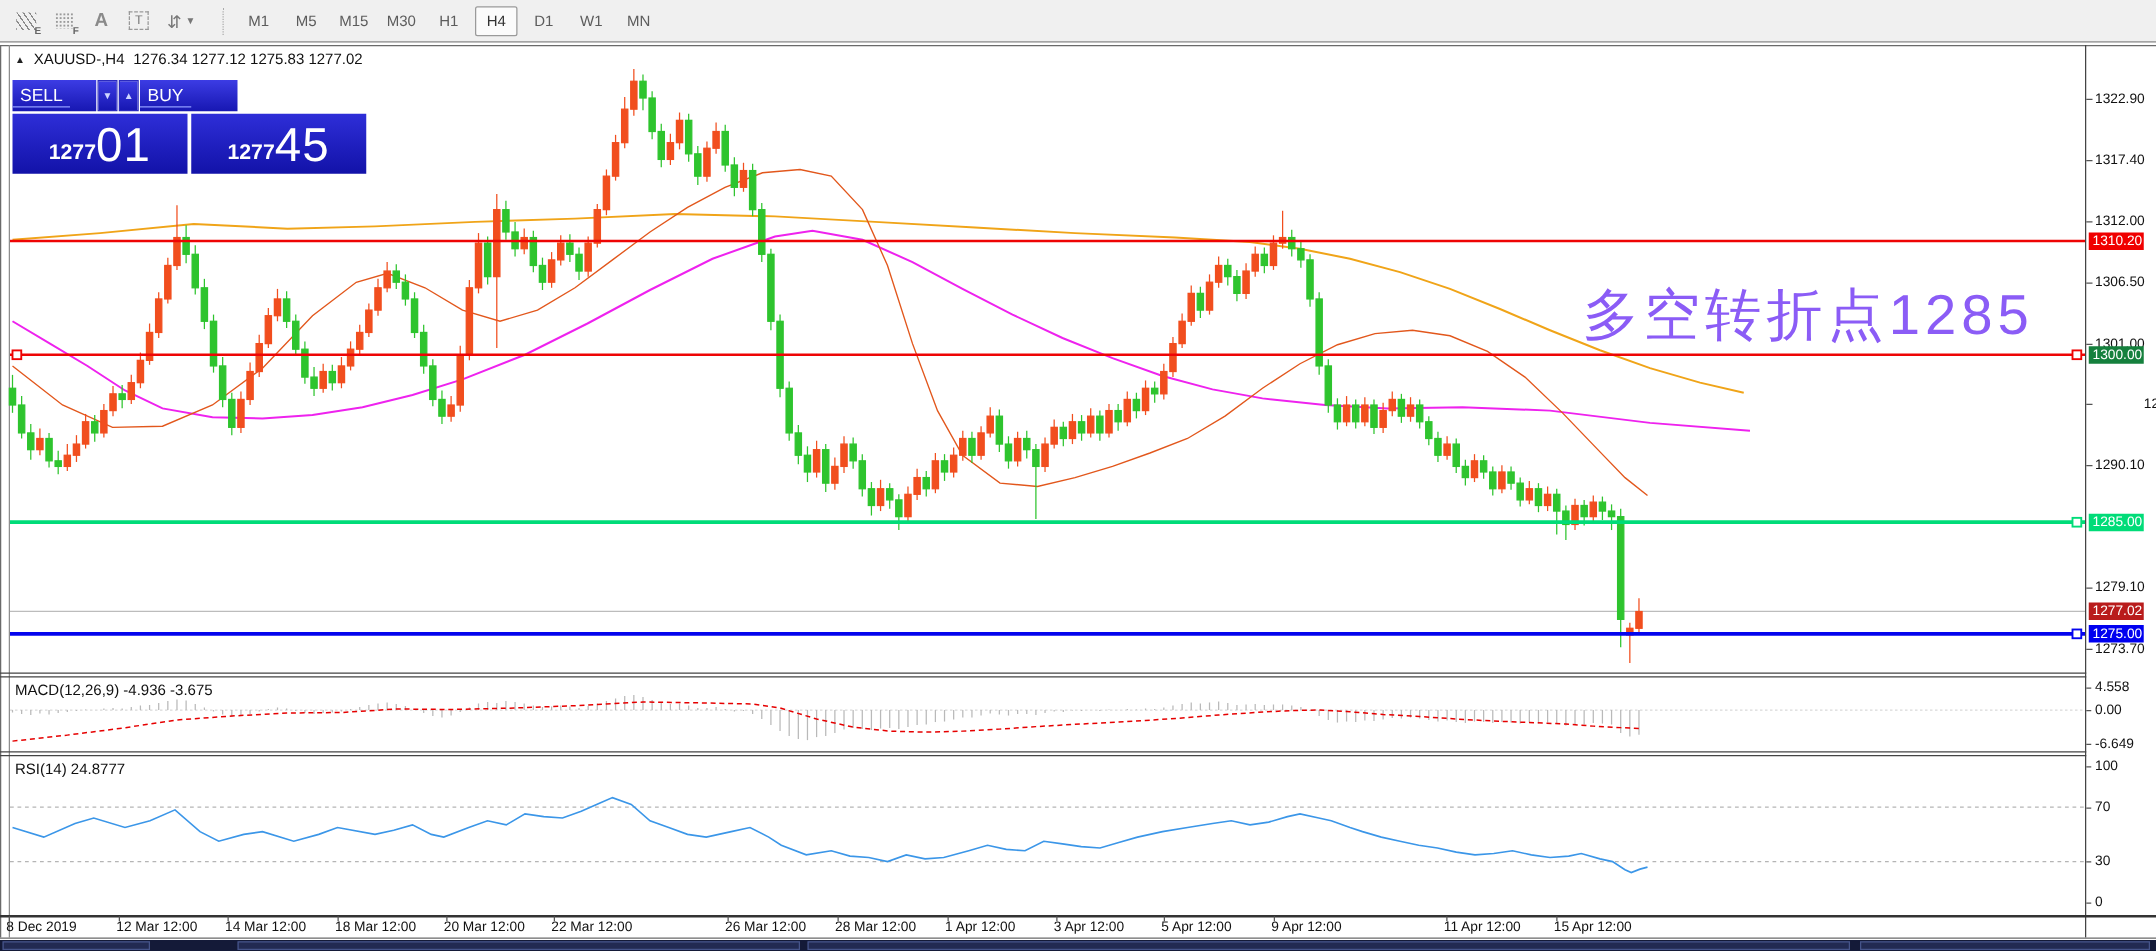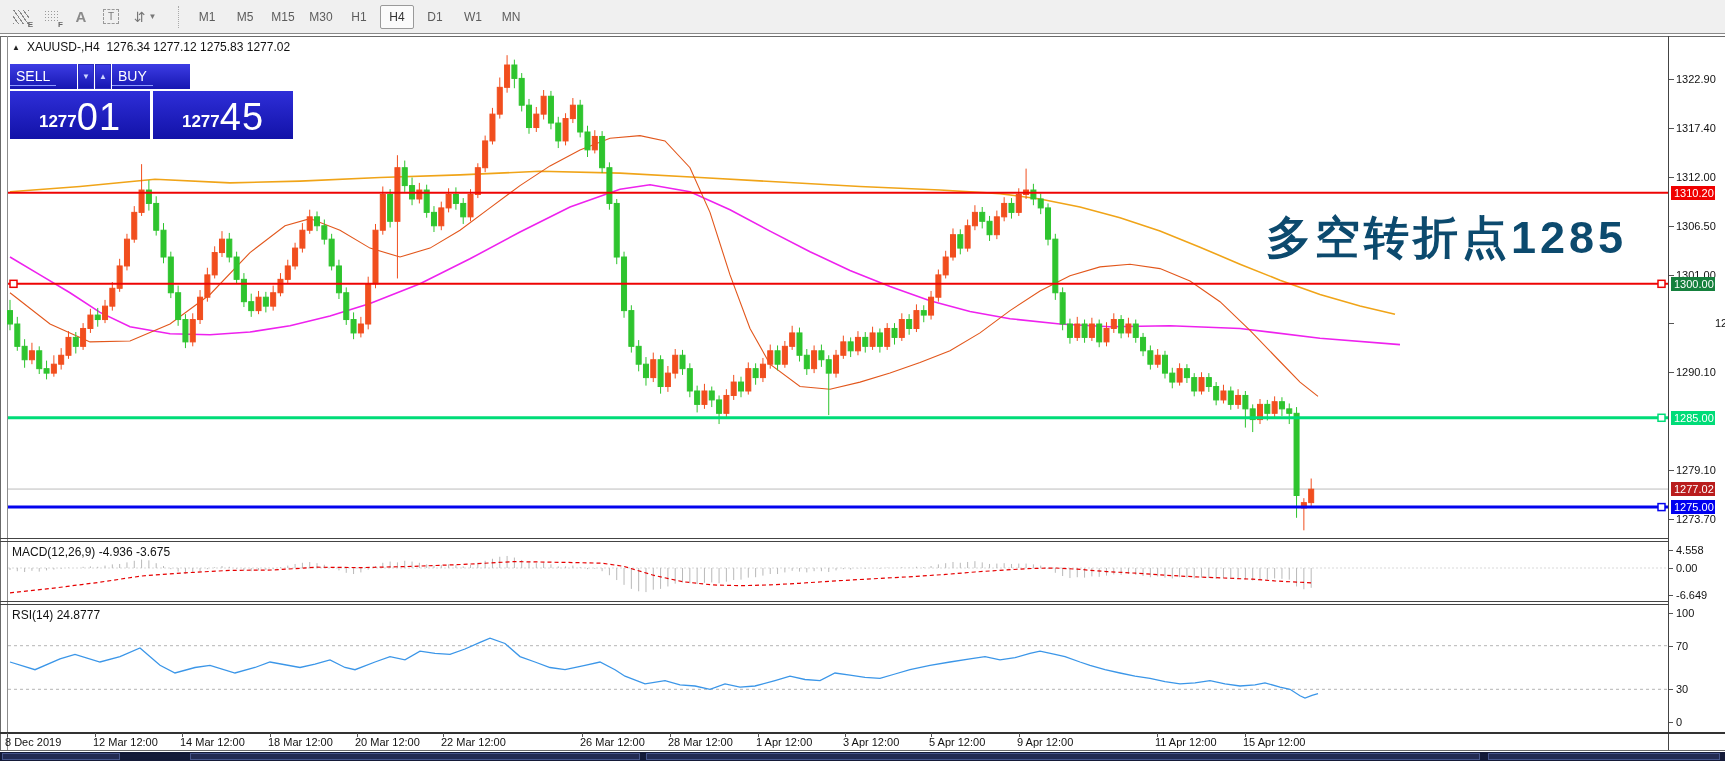--- a/index.html
+++ b/index.html
@@ -18,21 +18,21 @@
   .tf-btn{min-width:26px;height:22px;margin:0 2px;display:flex;align-items:center;justify-content:center;
           font-size:12px;color:#5c5c5c;border:1px solid transparent;border-radius:2px;padding:0 3px;cursor:default;}
   .tf-btn.active{background:#fbfbfb;border:1px solid #9a9a9a;color:#333;}
   
   .frame-line{position:absolute;background:#6a6a6a;}
   .taskbar{position:absolute;left:0;top:752px;width:1725px;height:9px;background:#141a38;}
   .taskbar .seg{position:absolute;top:1px;height:7px;background:#222a52;border:1px solid #46548a;box-sizing:border-box;}
   
   .symbol-header{position:absolute;left:12px;top:40px;font-size:12px;color:#111;display:flex;align-items:center;gap:7px;}
   .symbol-header .tri{font-size:8px;color:#222;}
-  .annotation{position:absolute;left:1266px;top:208px;font-size:45px;font-weight:700;color:#0c4a6e;
+  .annotation{position:absolute;left:1266px;top:222px;font-size:45px;font-weight:400;color:#8b5cf6;
               letter-spacing:4px;white-space:nowrap;}
   .panel-label{position:absolute;left:12px;font-size:12px;color:#111;}
   .ax-label{position:absolute;left:1676px;font-size:11px;color:#111;}
   .ax-badge{position:absolute;left:1671px;width:44px;height:14px;font-size:11px;color:#fff;
             display:flex;align-items:center;padding-left:3px;box-sizing:border-box;}
   .date-label{position:absolute;top:736px;font-size:11px;color:#111;white-space:nowrap;}
   .tick{position:absolute;background:#555;}
   
   .trade-panel{position:absolute;left:10px;top:64px;width:283px;}
   .tp-row1{display:flex;height:25px;gap:1px;}

